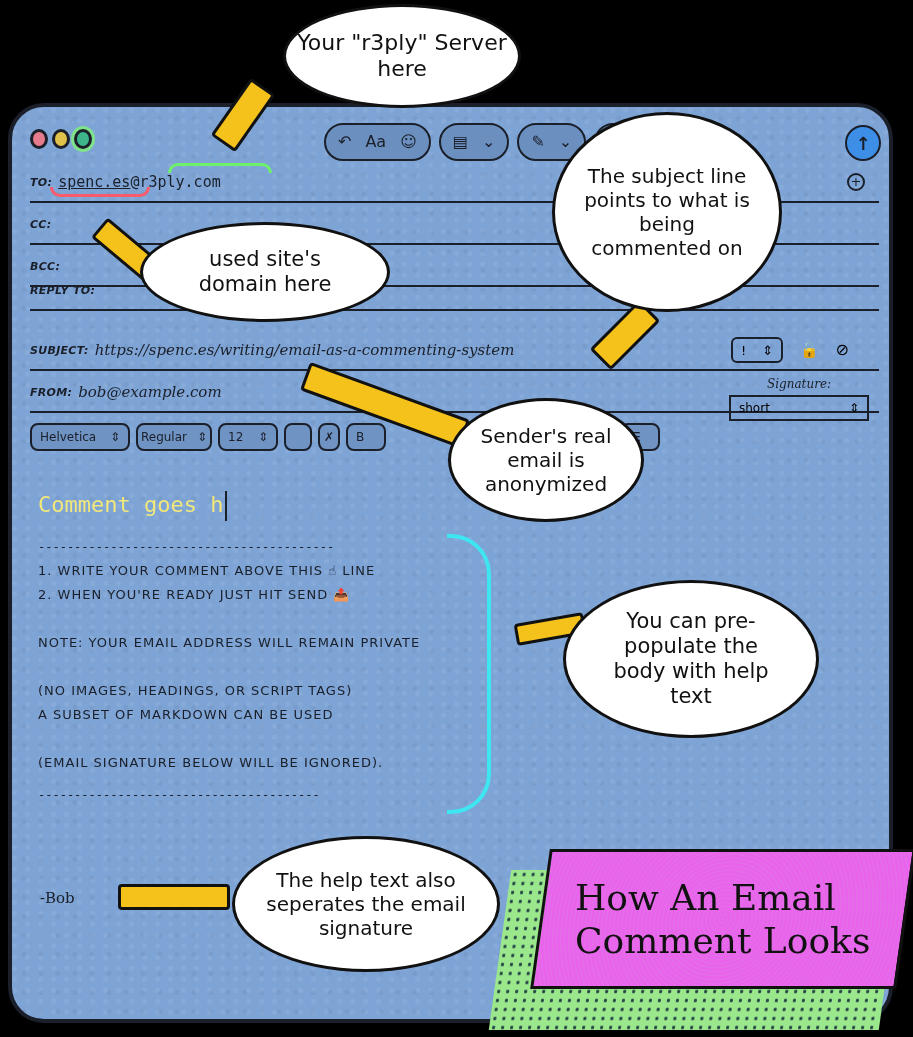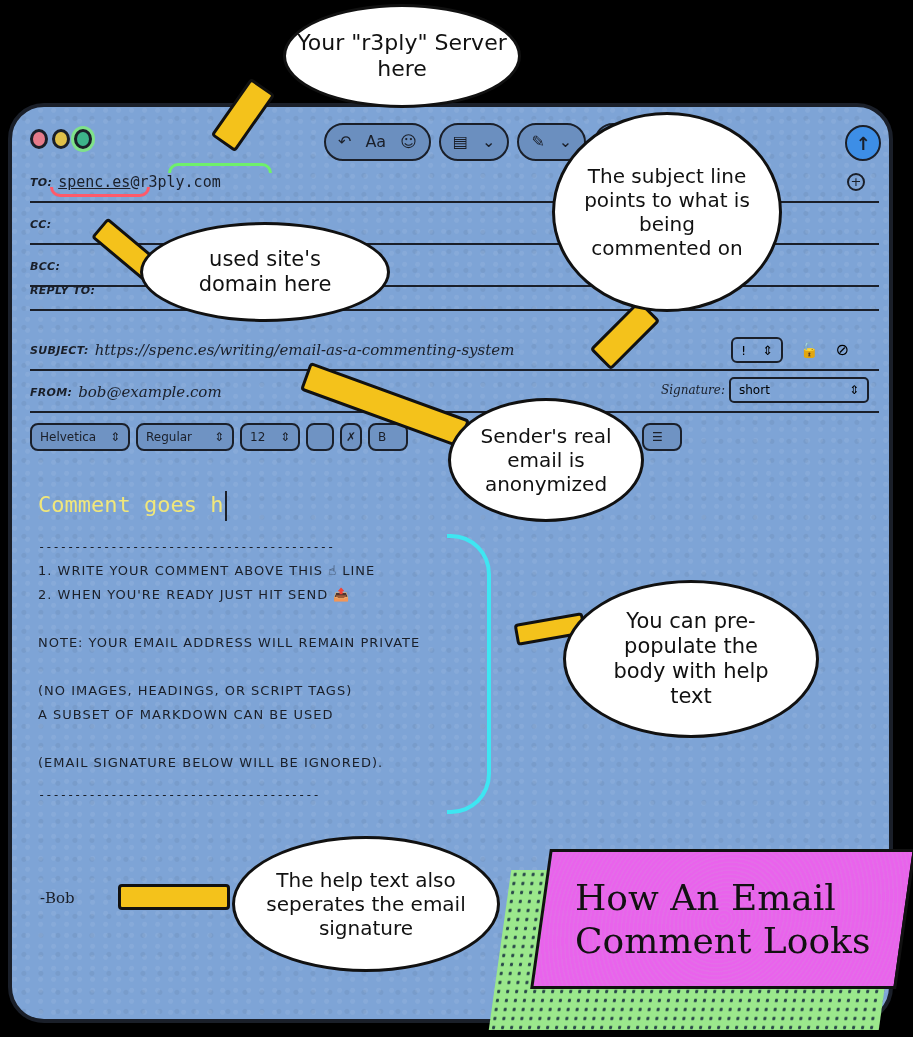--- a/index.html
+++ b/index.html
@@ -61,23 +61,23 @@
   .add-btn { position: absolute; right: 14px; width: 18px; height: 18px; border: 2px solid #1a1f29;
     border-radius: 50%; font-size: 13px; line-height: 14px; text-align: center; color: #1a1f29; }
 
   .prio-select {
     position: absolute; right: 96px; top: 6px; width: 52px; height: 26px; border: 2px solid #1a1f29;
     border-radius: 6px; font-size: 13px; display: flex; align-items: center; justify-content: space-around;
   }
   .lock-icon { position: absolute; right: 60px; top: 10px; font-size: 15px; }
   .nope-icon { position: absolute; right: 30px; top: 9px; font-size: 16px; }
 
-  .sig-wrap { position: absolute; right: 10px; top: 4px; display: flex; align-items: center; gap: 4px; }
+  .sig-wrap { position: absolute; right: 10px; top: 4px; display: flex; align-items: center; gap: 4px; flex-direction: column; }
   .sig-label { font-family: "DejaVu Serif", serif; font-style: italic; font-size: 12px; color: #1a1f29; }
-  .sig-select { width: 140px; height: 26px; border: 2px solid #1a1f29; border-radius: 5px;
+  .sig-select { width: 140px; height: 26px; border: 2px solid #1a1f29; border-radius: 0;
     display: flex; justify-content: space-between; align-items: center; padding: 0 8px; font-size: 12px; }
 
   
   .formatbar { position: absolute; left: 18px; top: 316px; display: flex; gap: 6px; }
   .fmt {
     height: 28px; border: 2px solid #1a1f29; border-radius: 8px; background: #6f93c3;
     display: flex; align-items: center; justify-content: space-between; padding: 8px 8px;
     font-size: 12px; color: #1a1f29; gap: 10px;
   }
 
@@ -197,21 +197,21 @@
         <span>⇕</span>
       </div>
     </div>
   </div>
 
   <div class="formatbar">
     <div class="fmt" style="width:100px;">
       <span>Helvetica</span>
       <span>⇕</span>
     </div>
-    <div class="fmt" style="width:98px;">
+    <div class="fmt" style="width:76px;justify-content:center;">
       <span>Regular</span>
       <span>⇕</span>
     </div>
     <div class="fmt" style="width:60px;">
       <span>12</span>
       <span>⇕</span>
     </div>
     <div class="fmt" style="width:28px;"></div>
     <div class="fmt" style="width:22px; padding:0 4px;">
       <span>✗</span>

